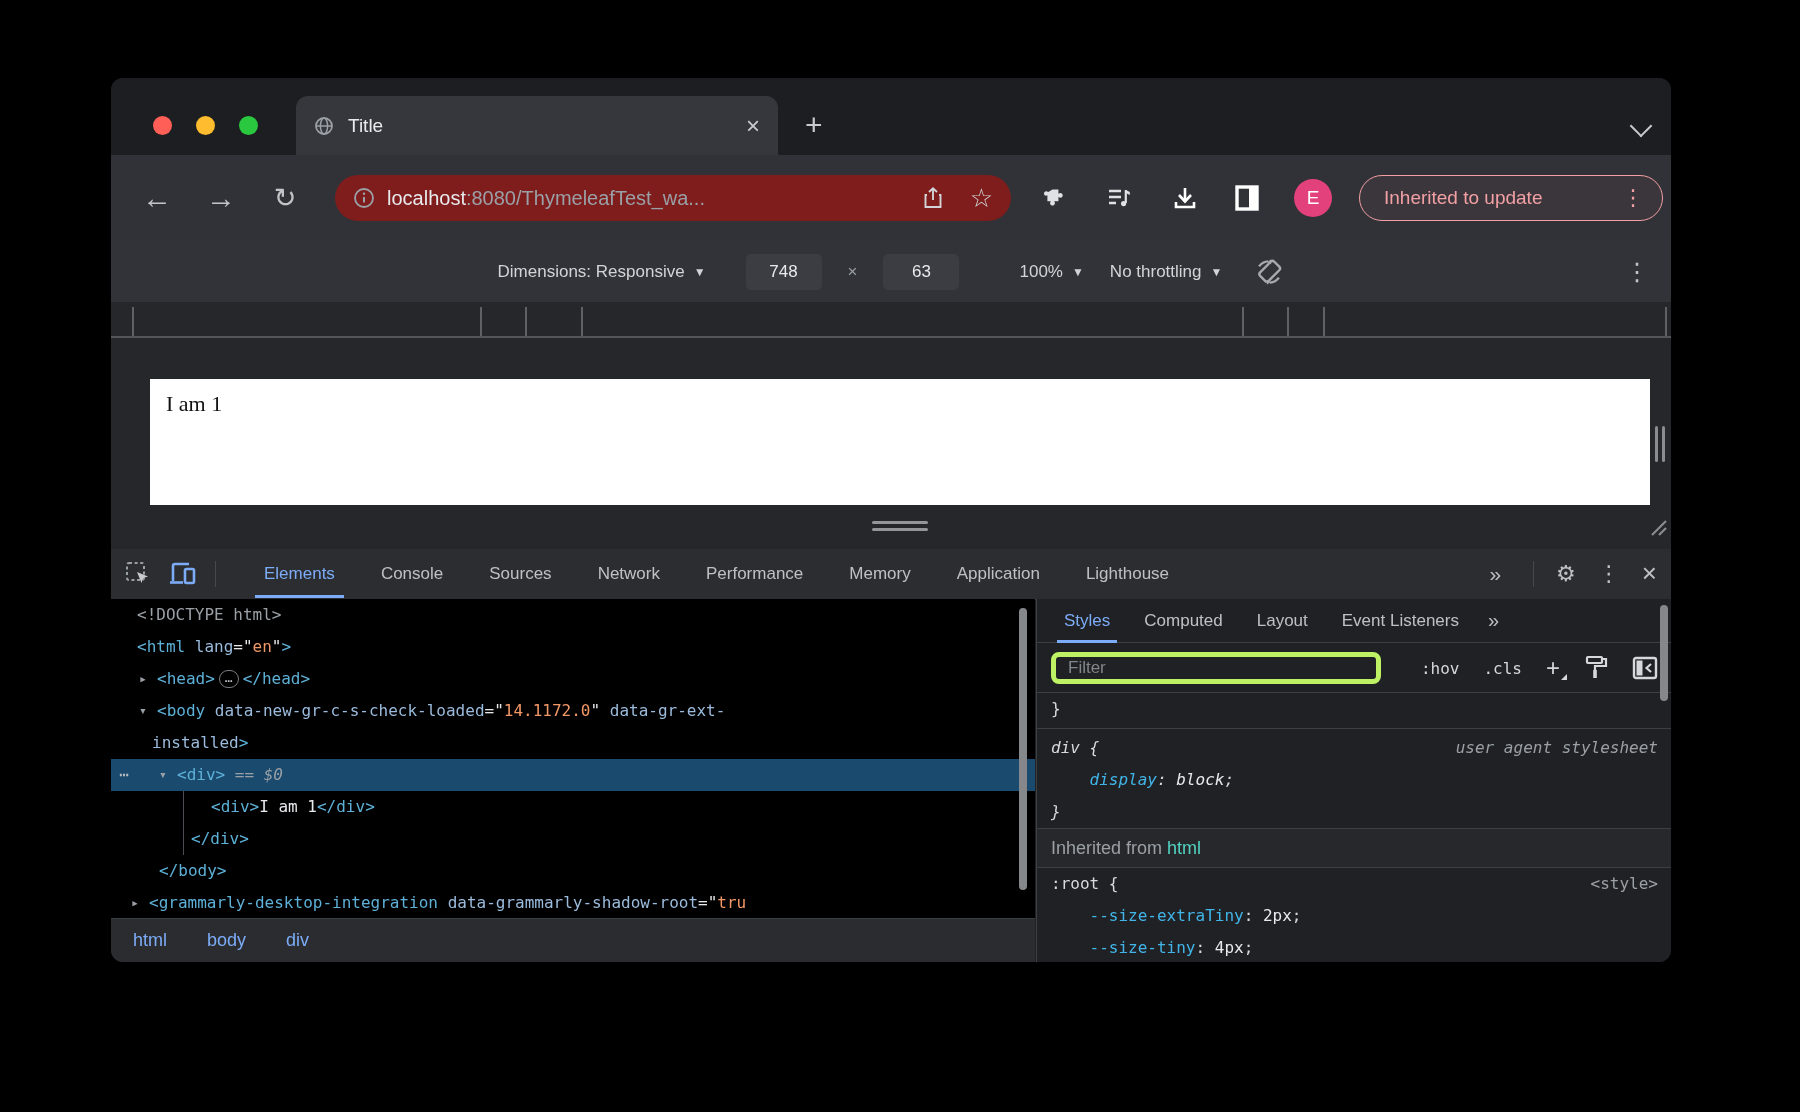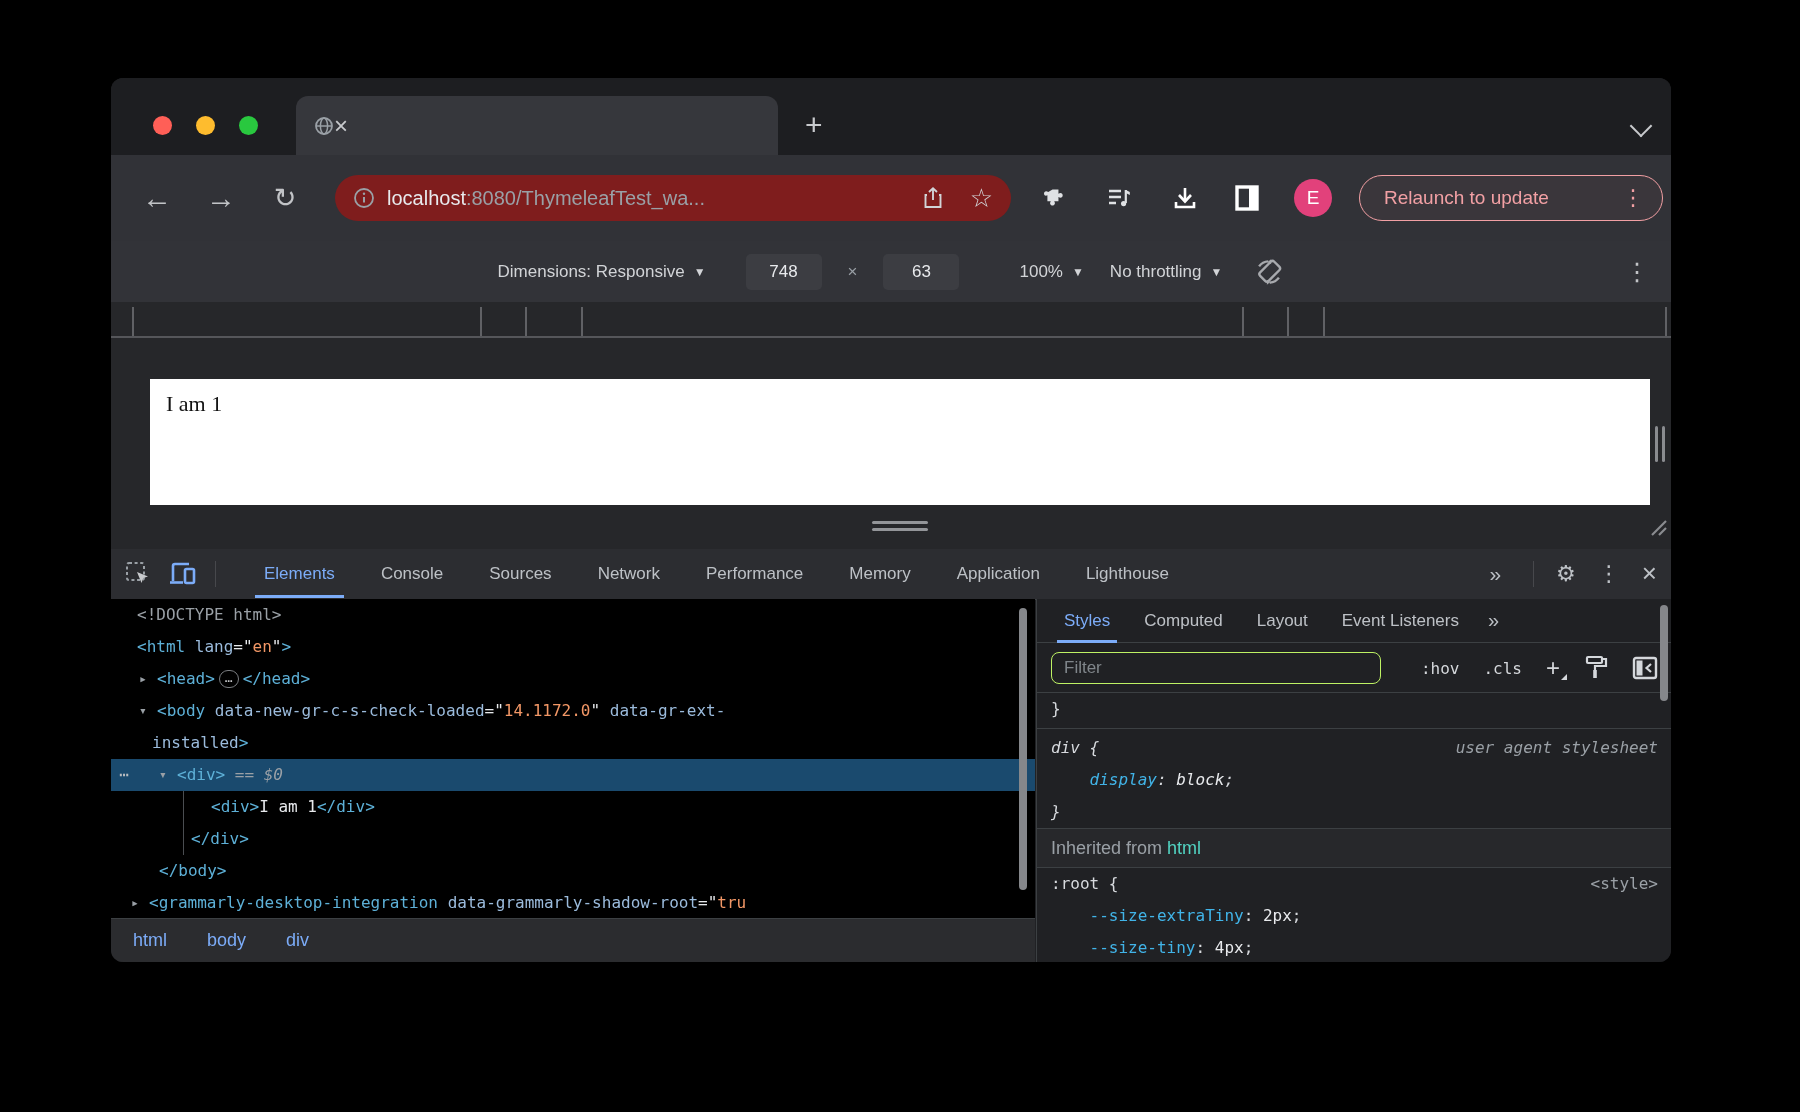--- a/index.html
+++ b/index.html
@@ -88,21 +88,21 @@
   .styles{position:absolute;left:925px;top:521px;width:635px;height:363px;background:#202124;
     border-left:1px solid #3c4043;overflow:hidden;}
   .st-tabs{position:absolute;left:0;top:0;width:100%;height:44px;display:flex;align-items:stretch;
     padding-left:10px;box-sizing:border-box;border-bottom:1px solid #3c4043;}
   .st-tab{display:flex;align-items:center;padding:0 17px;color:#bdc1c6;font-size:17px;position:relative;}
   .st-tab.active{color:#7cacf8;}
   .st-tab.active::after{content:"";position:absolute;left:10px;right:10px;bottom:-1px;height:3px;background:#7cacf8;}
   .st-more{color:#bdc1c6;font-size:20px;display:flex;align-items:center;padding:0 12px;}
   .st-toolbar{position:absolute;left:0;top:45px;width:100%;height:49px;display:flex;align-items:center;
     padding:0 14px;box-sizing:border-box;gap:24px;border-bottom:1px solid #3c4043;}
-  .filter{width:340px;height:32px;border:1px solid #bef264;border-radius:8px;background:transparent;
+  .filter{width:340px;height:32px;border:5px solid #bef264;border-radius:8px;background:transparent;
     color:#80868b;font-size:17px;padding:0 12px;box-sizing:border-box;display:flex;align-items:center;}
   .pseudo{font-family:"DejaVu Sans Mono",monospace;font-size:16px;color:#d5d8dc;}
   .plusbtn{color:#d5d8dc;font-size:24px;position:relative;}
   .plusbtn::after{content:"";position:absolute;right:-7px;bottom:2px;border-left:6px solid transparent;
     border-bottom:6px solid #d5d8dc;}
   .st-body{position:absolute;left:0;top:94px;width:100%;}
   .st-code{height:32px;line-height:32px;font-family:"DejaVu Sans Mono",monospace;font-size:16px;
     white-space:pre;padding-left:14px;position:relative;}
   .st-code.it{font-style:italic;}
   .st-right{position:absolute;right:14px;top:0;color:#9aa0a6;}
@@ -123,20 +123,21 @@
       <div class="light" id="light-min" style="background: rgb(254, 188, 46);"></div>
       <div class="light" id="light-zoom" style="background: rgb(41, 200, 63);"></div>
     </div>
     <div class="tab">
       <svg class="icon-svg" width="20" height="20" viewBox="0 0 20 20">
         <circle cx="10" cy="10" r="8" fill="none" stroke="#9aa0a6" stroke-width="1.8"></circle>
         <ellipse cx="10" cy="10" rx="3.6" ry="8" fill="none" stroke="#9aa0a6" stroke-width="1.5"></ellipse>
         <line x1="2" y1="10" x2="18" y2="10" stroke="#9aa0a6" stroke-width="1.5"></line>
         <path d="M3.5 5.5 Q10 8 16.5 5.5" fill="none" stroke="#9aa0a6" stroke-width="0"></path>
       </svg>
+      <span class="tab-title">Title</span>
       <span class="tab-close">×</span>
     </div>
     <div class="newtab">+</div>
     <div class="strip-chevron"></div>
   </div>
 
   <div class="toolbar">
     <div class="nav-ic" style="left:24px">←</div>
     <div class="nav-ic" style="left:88px">→</div>
     <div class="nav-ic" style="left:152px;font-size:27px">↻</div>
@@ -179,21 +180,21 @@
       </svg>
     </div>
     <div class="nav-ic" style="left:1114px">
       <svg class="icon-svg" width="24" height="26" viewBox="0 0 24 26">
         <rect x="2" y="2" width="20" height="22" fill="none" stroke="#fff" stroke-width="3.4"></rect>
         <rect x="14" y="2" width="8" height="22" fill="#fff"></rect>
       </svg>
     </div>
     <div class="avatar">E</div>
     <div class="relaunch">
-      <span>Relaunch to update</span>
+      <span>Inherited to update</span>
       <span class="kebab">⋮</span>
     </div>
   </div>
 
   <div class="devicebar">
     <span class="ddown">
       <span>Dimensions: Responsive</span>
       <span class="caret">▼</span>
     </span>
     <span class="dim-input" style="margin-left:14px">748</span>

